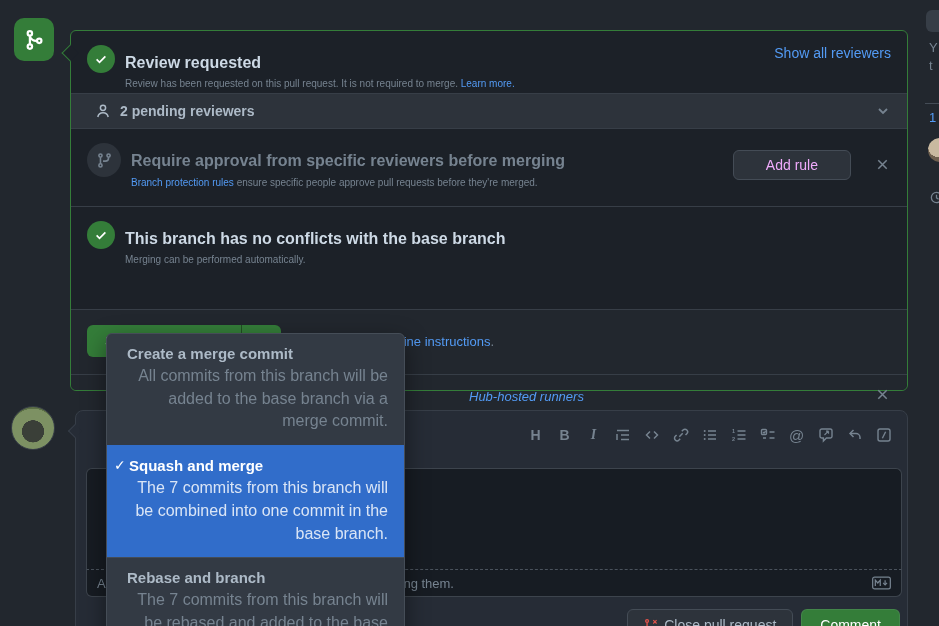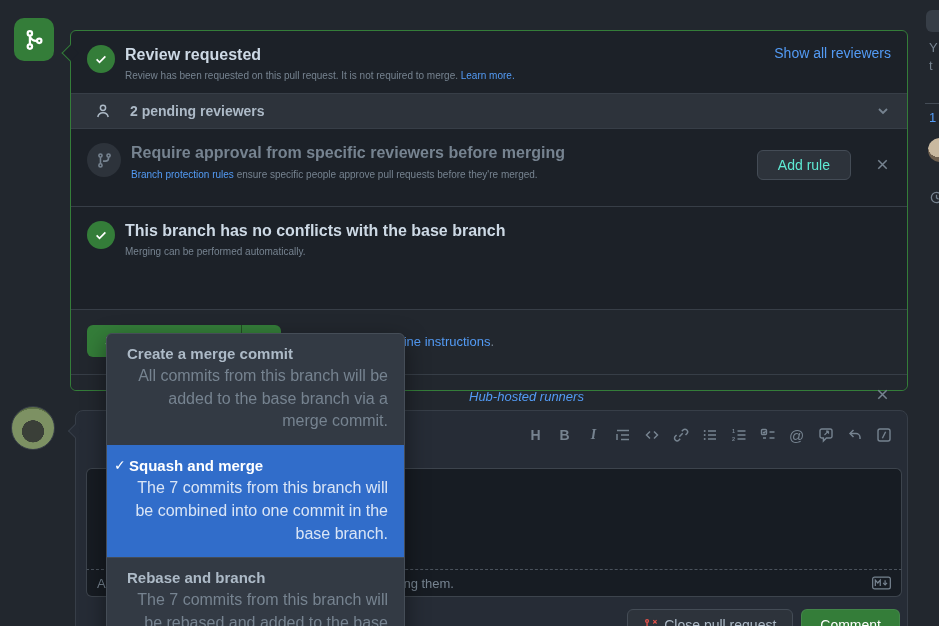--- a/index.html
+++ b/index.html
@@ -28,42 +28,42 @@
   .box-caret {
     position:absolute; left:-7px; top:16px; width:12px; height:12px;
     background:#1c2128; transform:rotate(45deg);
     border-left:1px solid #347d39; border-bottom:1px solid #347d39;
   }
   .sect { display:flex; padding:14px 16px; gap:10px; position:relative; }
   .check-circle {
     width:28px; height:28px; border-radius:50%; background:#347d39;
     display:flex; align-items:center; justify-content:center; color:#fff; flex:none;
   }
-  .sect h3 { font-size:16px; font-weight:700; color:#cdd9e5; line-height:1.3; }
+  .sect h3 { font-size:16px; font-weight:700; color:#cdd9e5; line-height:1.3;margin-top:8px; }
   .sect .sub { font-size:10px; color:#768390; margin-top:4px; }
   .show-all { position:absolute; right:16px; top:14px; font-size:14px; }
 
   .pending-row {
     height:36px; background:#2d333b;
     border-top:1px solid #373e47; border-bottom:1px solid #373e47;
-    display:flex; align-items:center; gap:19px; padding:0 16px 0 24px;
+    display:flex; align-items:center; gap:9px; padding:0 16px 0 24px;
     font-weight:700; color:#adbac7;
   }
   .pending-row .chev { margin-left:auto; color:#768390; cursor:pointer; }
 
   .gray-circle {
     width:34px; height:34px; border-radius:50%; background:#2d333b;
     display:flex; align-items:center; justify-content:center; color:#768390; flex:none;
   }
   .protect h3 { color:#768390; }
   .protect .sub { margin-top:5px; }
   .add-rule {
     position:absolute; right:56px; top:21px;
-    background:#2d333b; color:#5eead4; border:1px solid #444c56; border-radius:6px;
-    font-size:14px; font-weight:500; padding:6px 20px; cursor:pointer;
+    background:#2d333b; color:#f0abfc; border:1px solid #444c56; border-radius:6px;
+    font-size:14px; font-weight:500; padding:6px 32px; cursor:pointer;
     font-family:inherit;
   }
   .x-btn {
     position:absolute; right:17px; top:28px; color:#768390; cursor:pointer;
     background:none; border:none; padding:0;
   }
   .divider { border-top:1px solid #373e47; }
 
   .box-footer {
     position:absolute; left:0; right:0; bottom:0; top:278px;

